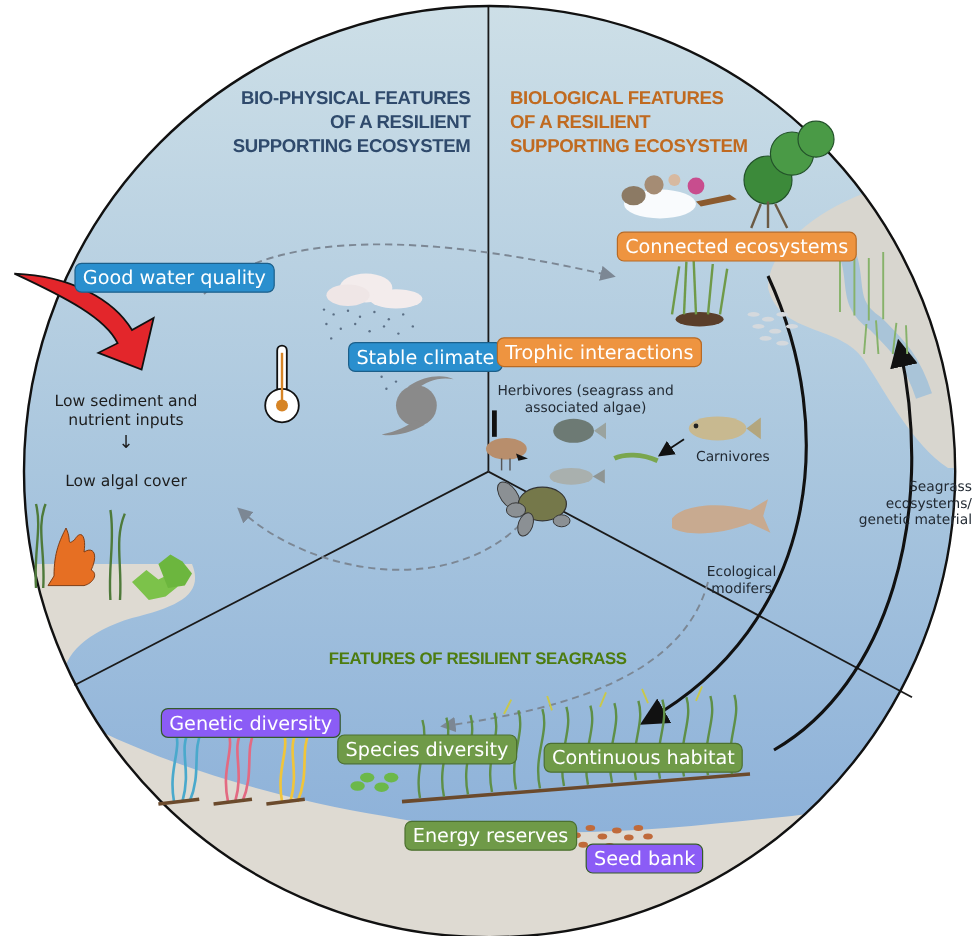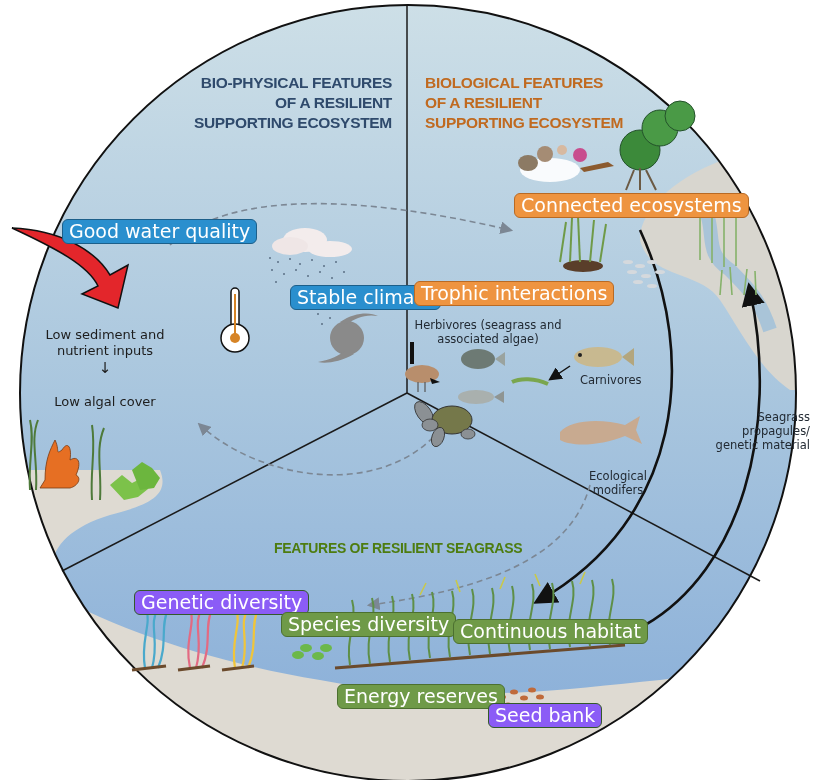--- a/index.html
+++ b/index.html
@@ -6,21 +6,21 @@
     body { width: 817px; height: 780px; position: relative; overflow: hidden;
            font-family: "DejaVu Sans", sans-serif; }
     #stage { position: absolute; left: 0; top: 0; width: 817px; height: 552px; }
     .lbl { position: absolute; white-space: nowrap; }
     .section-title { position: absolute; font-family: "Liberation Sans", sans-serif;
                      font-weight: bold; font-size: 15.5px; line-height: 20px; letter-spacing: -0.3px; }
     .title-bio { color: #2f4a6c; text-align: right; }
     .title-biol { color: #c06a20; text-align: left; }
     .title-sea { color: #4d7c0f; font-size: 14px; }
     .pill { position: absolute; white-space: nowrap; font-family: "DejaVu Sans", sans-serif;
-            font-size: 19px; color: #ffffff; padding: 2px 6px; border-radius: 6px; line-height: 19px; }
+            font-size: 16px; color: #ffffff; padding: 2px 6px; border-radius: 6px; line-height: 19px; }
     .pill-blue { background: #2a8fce; border: 1.5px solid #1c5f8a; }
     .pill-orange { background: #ee9440; border: 1.5px solid #b86a24; }
     .pill-green { background: #6f9a48; border: 1.5px solid #4c7030; }
     .pill-dgreen { background: #8b5cf6; border: 1.5px solid #345a2a; }
     .note { position: absolute; font-family: "DejaVu Sans", sans-serif; color: #1d1d1d; font-size: 13px; line-height: 16px; }
     .note-small { font-size: 11.5px; line-height: 14px; color: #222a33; }
     .center { text-align: center; }
     .right { text-align: right; }
   </style>
 </head>
@@ -318,18 +318,18 @@
   
   <div class="note note-small center" style="left:403px; top:318px; width:170px;">
     <div>Herbivores (seagrass and</div>
     <div>associated algae)</div>
   </div>
   <div class="note note-small lbl" style="left:580px; top:373px;">Carnivores</div>
   <div class="note note-small center" style="left:578px; top:469px; width:80px;">
     <div>Ecological</div>
     <div>modifers</div>
   </div>
-  <div class="note note-small right" style="left:700px; top:398px; width:110px;margin-top:12px;">
+  <div class="note note-small right" style="left:700px; top:398px; width:110px;">
     <div>Seagrass</div>
-    <div>propagules/</div>
+    <div>ecosystems/</div>
     <div>genetic material</div>
   </div>
 </div>
 
 </body></html>

